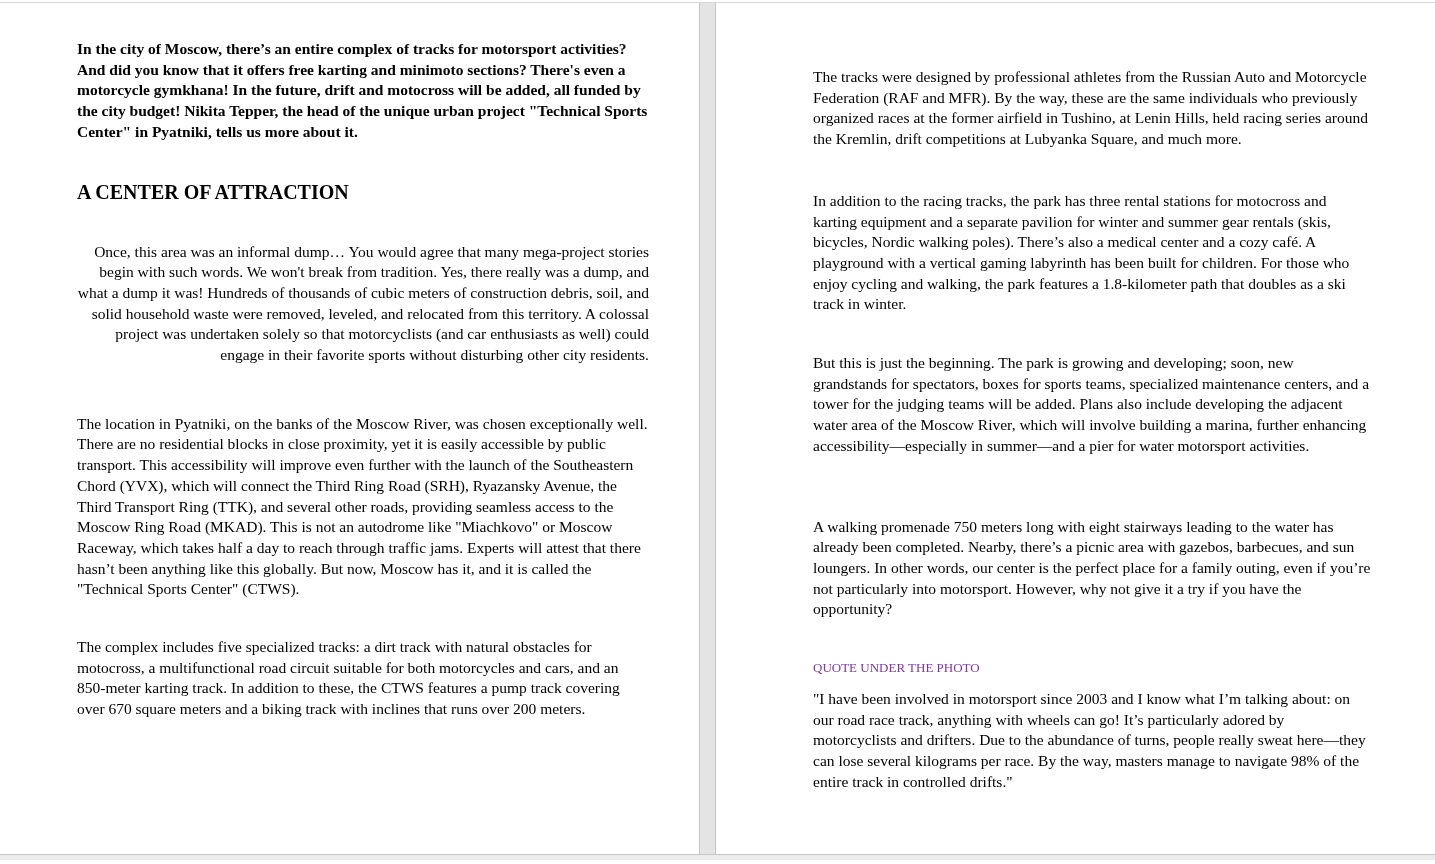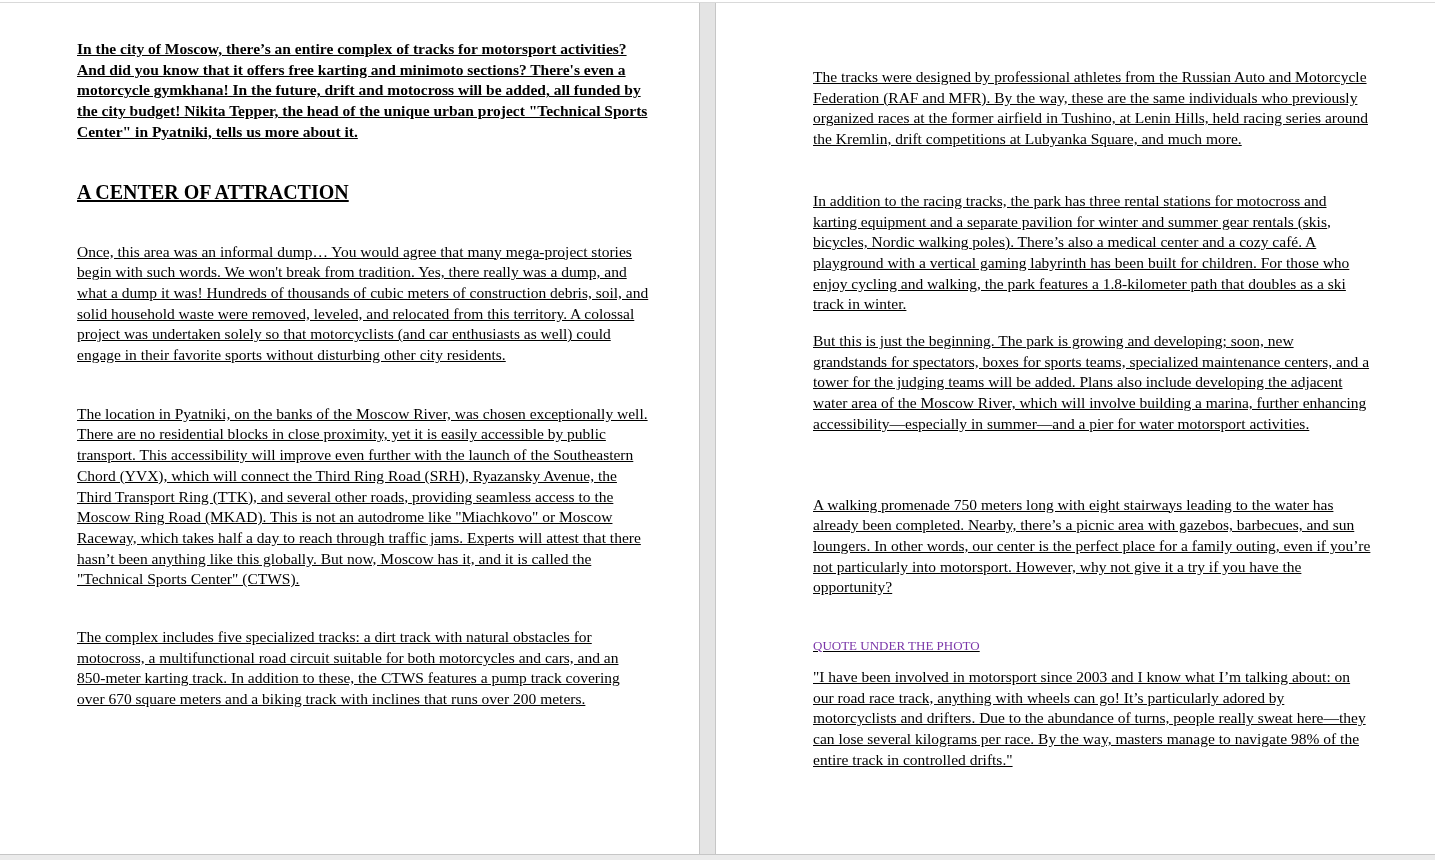--- a/index.html
+++ b/index.html
@@ -12,37 +12,37 @@
     --accent-purple:#7a35a8;
   }
   *{box-sizing:border-box;}
   html,body{margin:0;padding:0;}
   body{
     width:1435px;height:864px;overflow:hidden;
     background:var(--page-background);
     font-family:"Liberation Serif","DejaVu Serif",serif;
     color:var(--text);
   }
-  .viewer{width:1435px;height:860px;display:flex;flex-direction:column;text-decoration:underline;}
+  .viewer{width:1435px;height:860px;display:flex;flex-direction:column;}
   .top-rule{height:3px;background:#ffffff;border-bottom:1px solid var(--top-rule);flex:none;}
   .pages{flex:none;height:851px;display:flex;background:var(--page-background);}
   .page{background:var(--page-background);overflow:hidden;}
   .page-left{width:699px;padding:36px 50px 0 77px;}
   .gutter{width:17px;background:var(--gutter-fill);border-left:1px solid var(--divider);border-right:1px solid var(--divider);flex:none;}
   .page-right{flex:1;padding:64px 64px 0 97px;}
   .bottom-strip{flex:1;background:var(--chrome-background);border-top:1px solid var(--divider);}
   p,h2,h3{margin:0;font-size:15.5px;line-height:20.7px;font-weight:normal;}
   .intro{font-weight:bold;margin-bottom:39px;max-width:575px;}
   .heading{font-weight:bold;font-size:20px;line-height:21px;margin-bottom:39px;}
   .credit-italic{font-style:italic;margin-bottom:39px;}
   .body-para{max-width:575px;}
-  .mb-l1{margin-bottom:38px;}
+  .mb-l1{margin-bottom:48px;text-align:right;}
   .mb-l2{margin-bottom:37px;}
   .mb-r1{margin-bottom:41px;}
-  .mb-r2{margin-bottom:16px;}
+  .mb-r2{margin-bottom:38px;}
   .mb-r3{margin-bottom:60px;}
   .mb-r4{margin-bottom:37px;}
   .credit-bold{font-weight:bold;margin-bottom:9px;max-width:575px;}
   .quote-heading{color:var(--accent-purple);font-size:13px;line-height:22px;margin-bottom:10px;}
   .page-right .body-para{max-width:572px;}
 </style>
 </head>
 <body>
 
 <div class="viewer">

